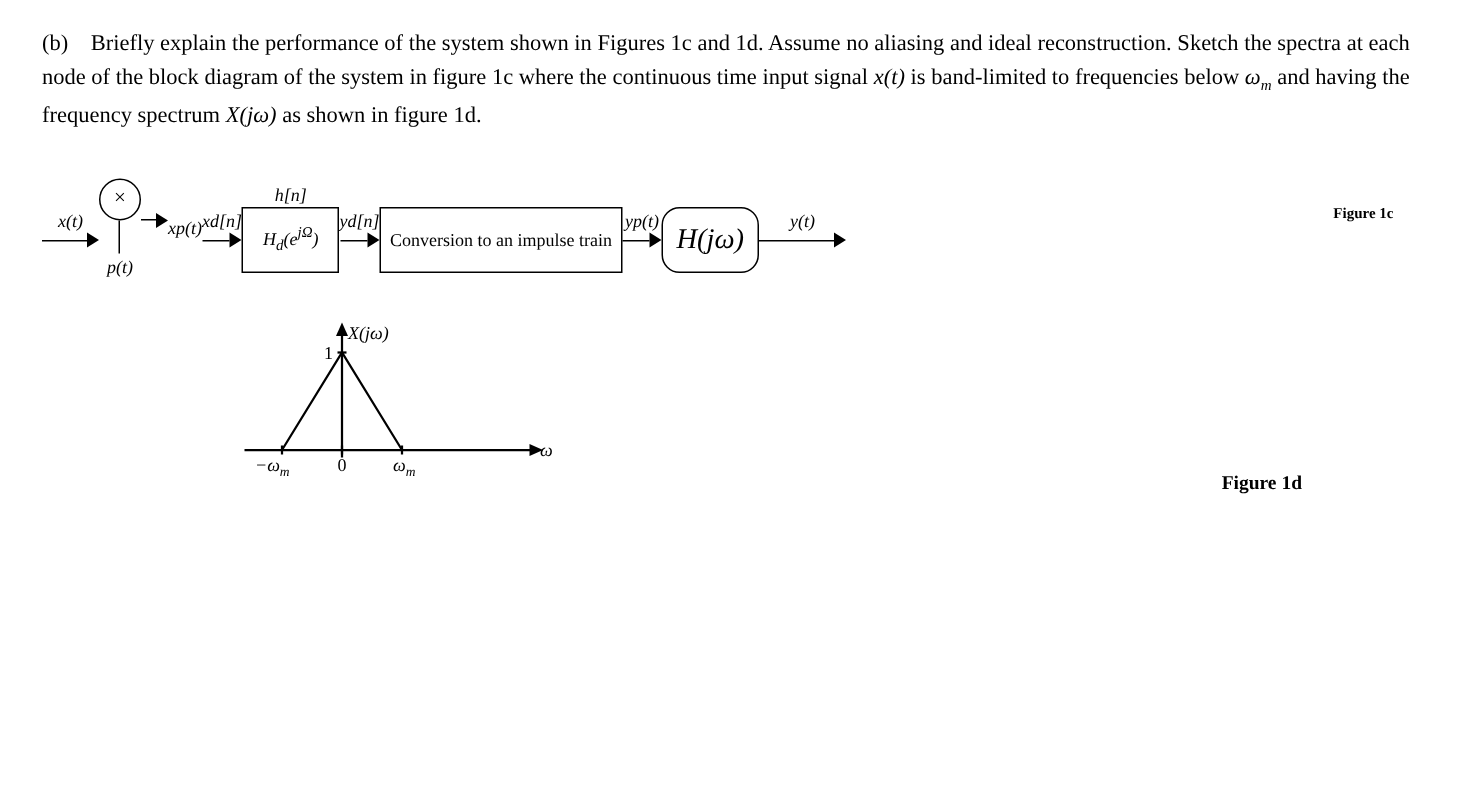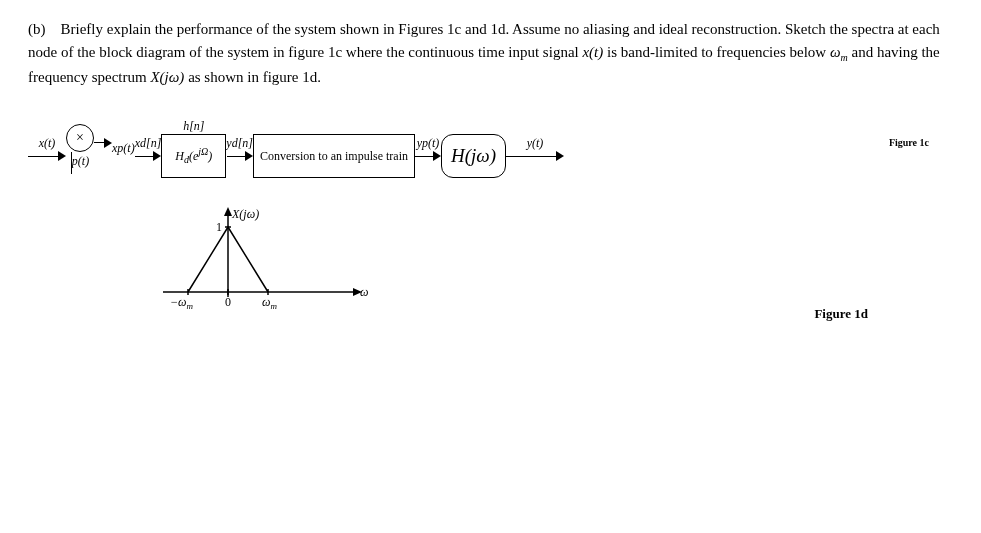--- a/index.html
+++ b/index.html
@@ -108,21 +108,21 @@
         <div style="display:flex;align-items:center;">
           <div class="arrow-line" style="width:30px;"></div>
           <div class="arrow-head"></div>
         </div>
       </div>
 
       <div style="display:flex;flex-direction:column;align-items:center;">
         <div style="height:12px;"></div>
         <div class="circle-mult">×</div>
 
-        <div style="display:flex;flex-direction:row;align-items:flex-start;margin-top:0;">
+        <div style="display:flex;flex-direction:column;align-items:center;margin-top:0;">
           <div style="width:1px;height:22px;background:#000;position:relative;"></div>
           <span class="node-label" style="margin-top:2px;">p(t)</span>
         </div>
 
       </div>
 
       <div style="display:flex;align-items:center;">
         <div class="arrow-line" style="width:10px;"></div>
         <div class="arrow-head"></div>
       </div>

